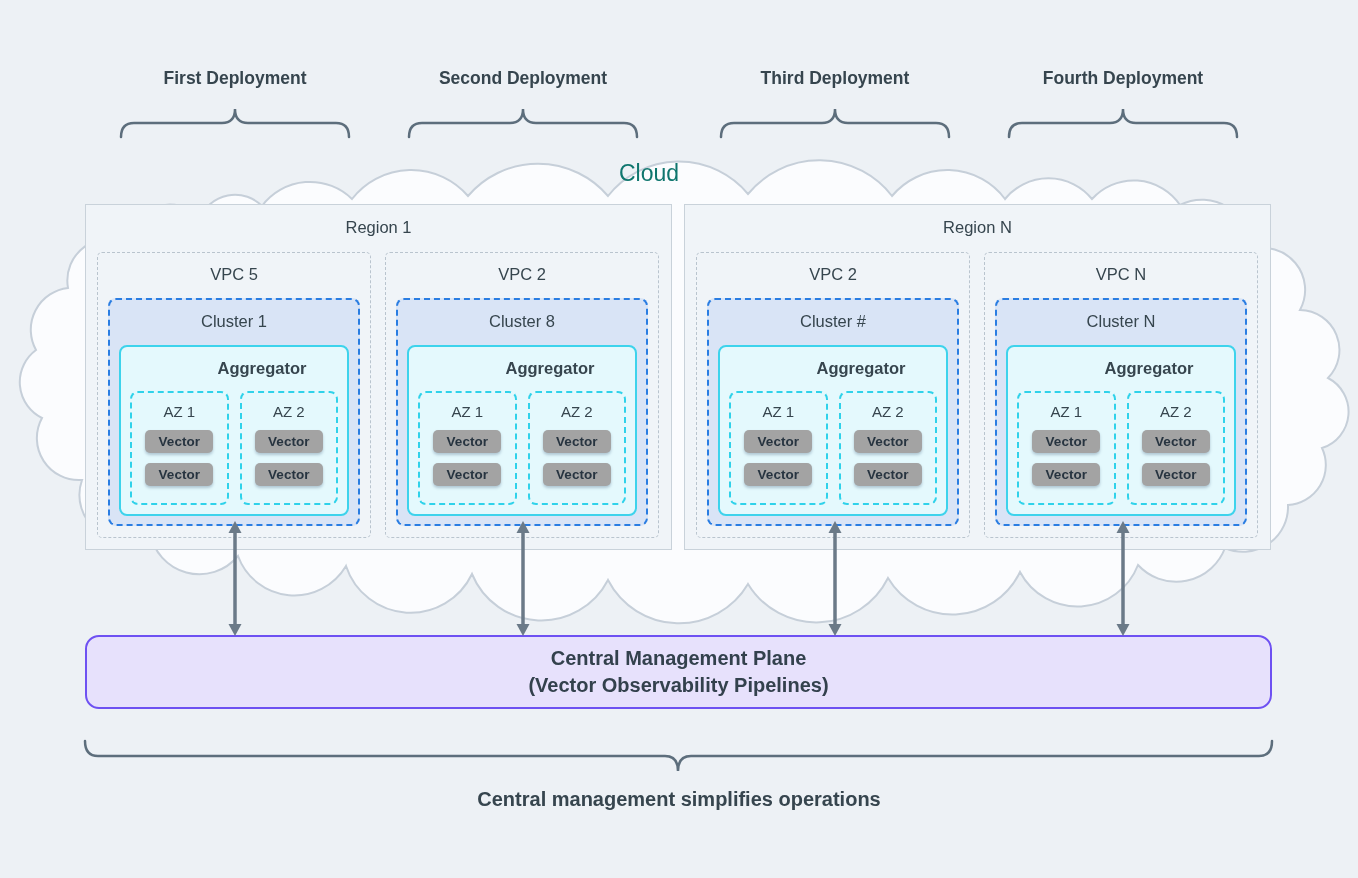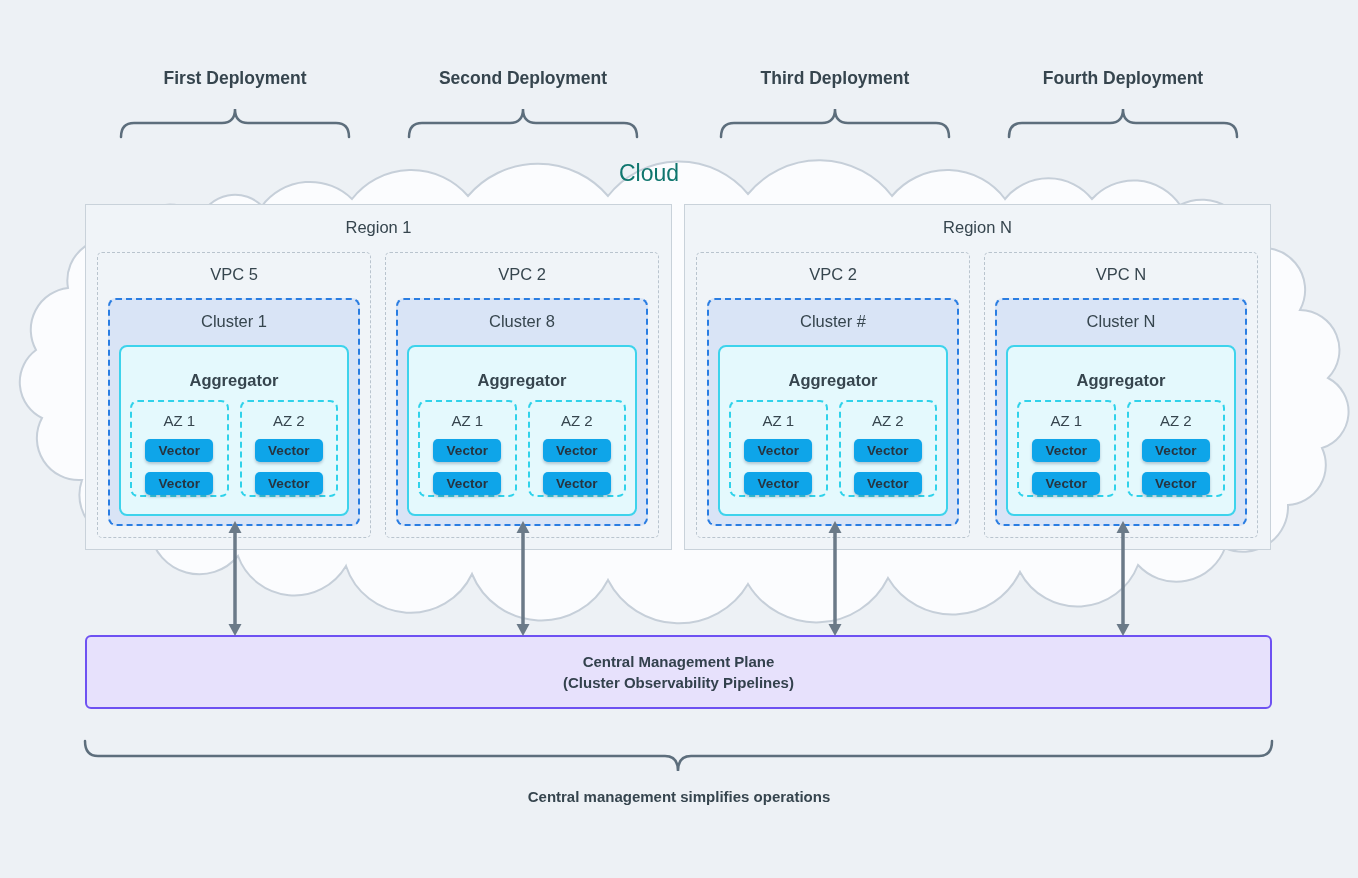--- a/index.html
+++ b/index.html
@@ -38,48 +38,48 @@
     position:absolute; left:10px; right:10px; top:45px; bottom:11px;
     background:#d9e4f6; border:2.5px dashed #2a7de2; border-radius:8px;
     box-sizing:border-box;
   }
   .cluster-title { position:absolute; top:12px; left:0; width:100%; text-align:center; font-size:16.5px; }
   .aggregator {
     position:absolute; left:9px; right:9px; top:45px; bottom:8px;
     background:#e4f9fd; border:2px solid #3dd3ec; border-radius:8px;
     box-sizing:border-box;
   }
-  .agg-title { position:absolute; top:24px; left:0; width:100%; text-align:center; font-size:16.5px; font-weight:bold; }
+  .agg-title { position:absolute; top:12px; left:0; width:100%; text-align:center; font-size:16.5px; font-weight:bold;padding-left:28px; }
   .az-row {
     position:absolute; left:9px; right:9px; top:44px; bottom:9px;
-    display:flex; gap:11px;align-items:center;
+    display:flex; gap:11px;
   }
   .az {
     flex:1; border:2px dashed #2fd2ea; border-radius:8px;
     display:flex; flex-direction:column; align-items:center;
     box-sizing:border-box;
   }
   .az-title { margin-top:10px; font-size:15px; }
   .vector-chip {
     width:68px; height:23px; margin-top:10px;
-    background:#0ea5e9; border-radius:5px;
+    background:#a3a3a3; border-radius:5px;
     display:flex; align-items:center; justify-content:center;
     font-size:13.5px; font-weight:bold; color:#273440;
     box-shadow:0 2px 3px rgba(40,70,100,0.28);
   }
   .mgmt-plane {
     position:absolute; left:85px; top:635px; width:1187px; height:74px;
-    background:#e7e1fc; border:2px solid #6e51f2; border-radius:6px;
+    background:#e7e1fc; border:2px solid #6e51f2; border-radius:14px;
     box-sizing:border-box;
     display:flex; flex-direction:column; align-items:center; justify-content:center;
-    gap:4px; font-size:15px; font-weight:bold; color:#33414d;
+    gap:4px; font-size:20px; font-weight:bold; color:#33414d;
   }
   .caption {
     position:absolute; top:788px; left:0; width:1358px;
-    text-align:center; font-size:15px; font-weight:bold; color:#36454e;
+    text-align:center; font-size:20px; font-weight:bold; color:#36454e;
   }
 </style>
 </head>
 <body>
 
 <div class="canvas">
 
   <svg class="layer" viewBox="0 0 1358 878">
     <path d="M 262,206
          A 60 60 0 0 1 352,199
@@ -246,21 +246,21 @@
       <g>
         <line x1="1123" y1="532" x2="1123" y2="625" stroke-width="3.5"></line>
         <polygon points="1116.5,533 1129.5,533 1123,521" stroke="none"></polygon>
         <polygon points="1116.5,624 1129.5,624 1123,636" stroke="none"></polygon>
       </g>
     </g>
   </svg>
 
   <div class="mgmt-plane">
     <div>Central Management Plane</div>
-    <div>(Cluster Observability Pipelines)</div>
+    <div>(Vector Observability Pipelines)</div>
   </div>
 
   <svg class="layer" viewBox="0 0 1358 878">
     <path d="M 85,741 Q 85,756 98,756 L 665,756 Q 678,756 678,771 Q 678,756 691,756 L 1259,756 Q 1272,756 1272,741" fill="none" stroke="#5d6e7c" stroke-width="2.5" stroke-linecap="round"></path>
   </svg>
 
   <div class="caption">Central management simplifies operations</div>
 
 </div>
 

